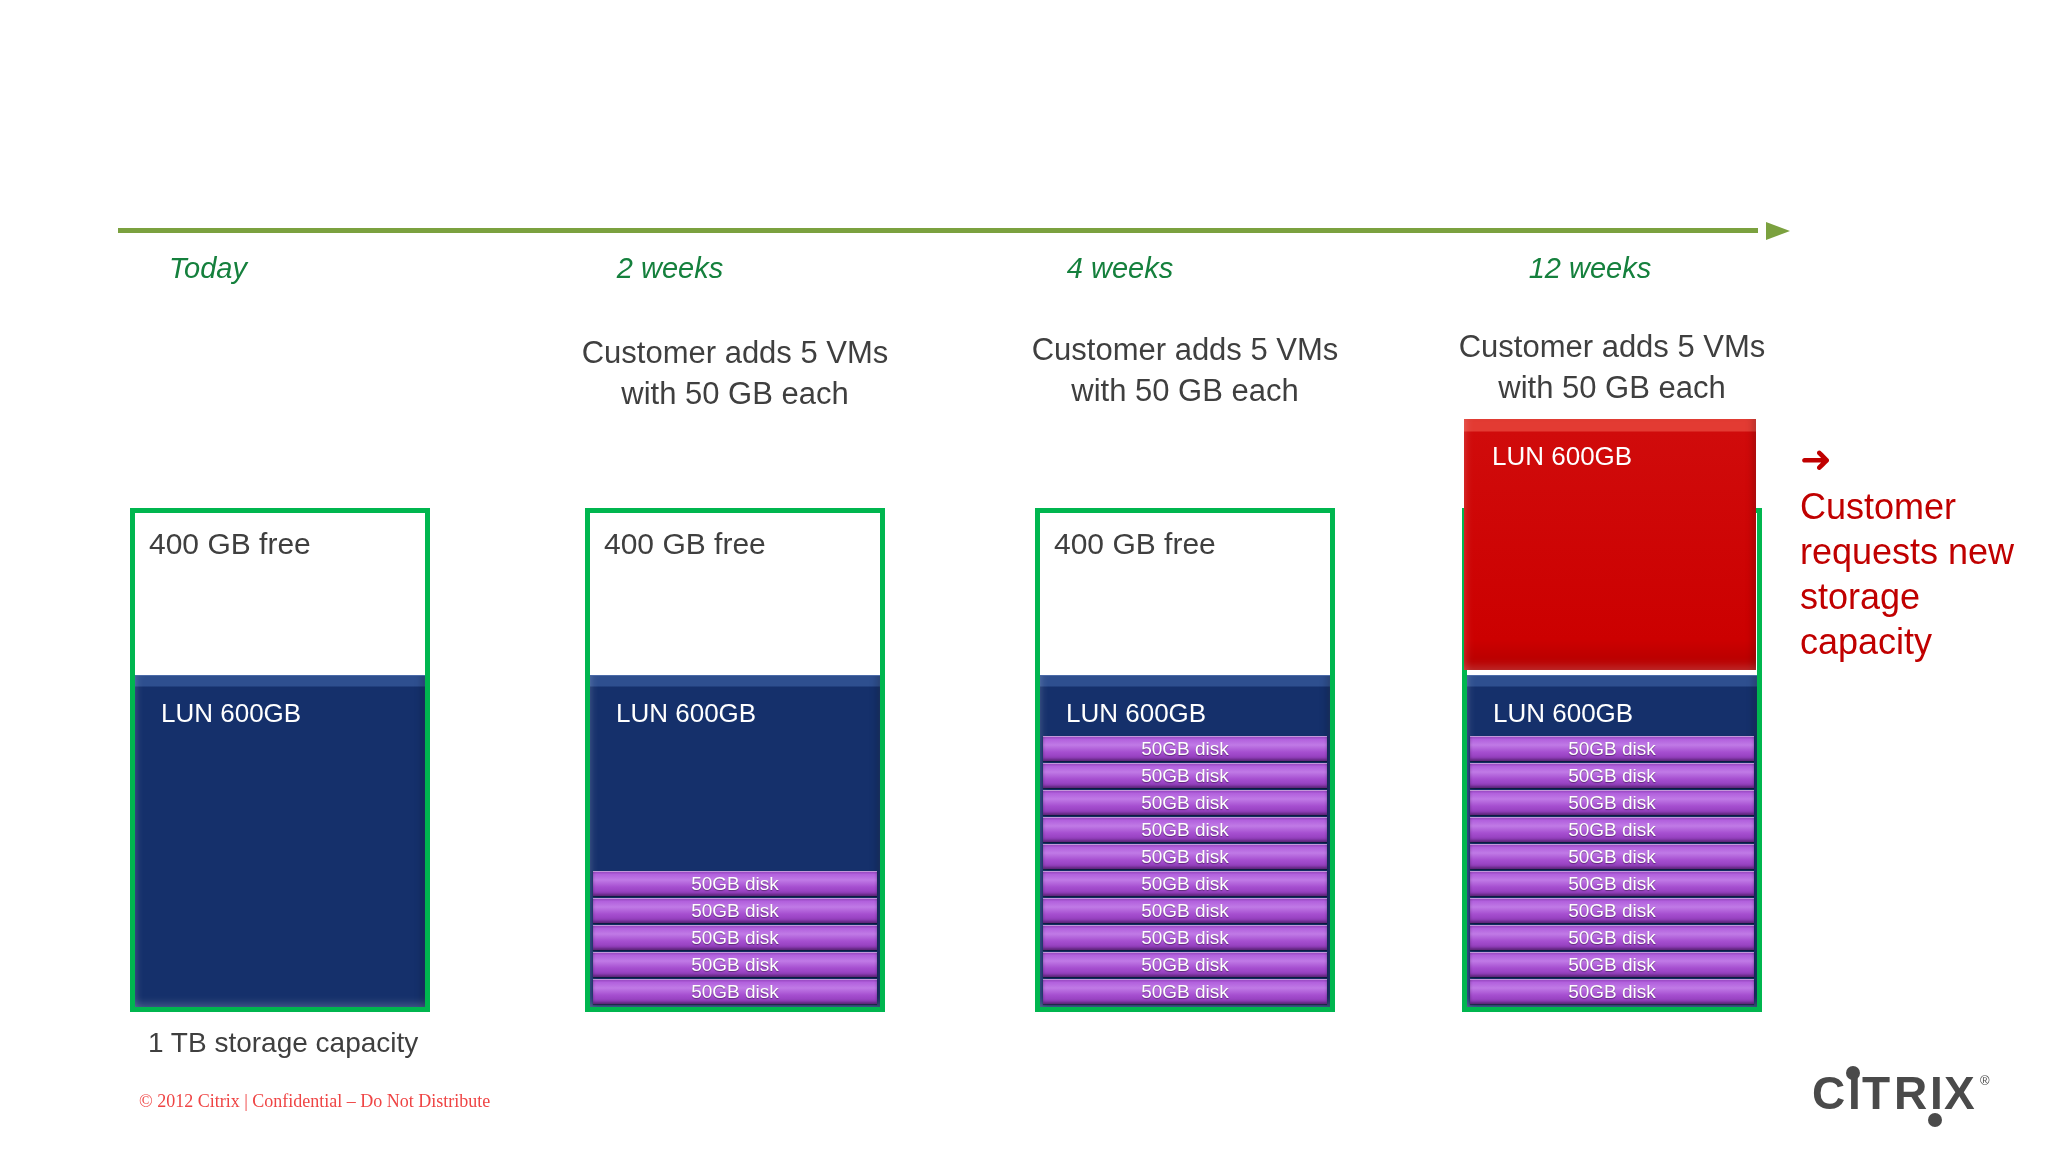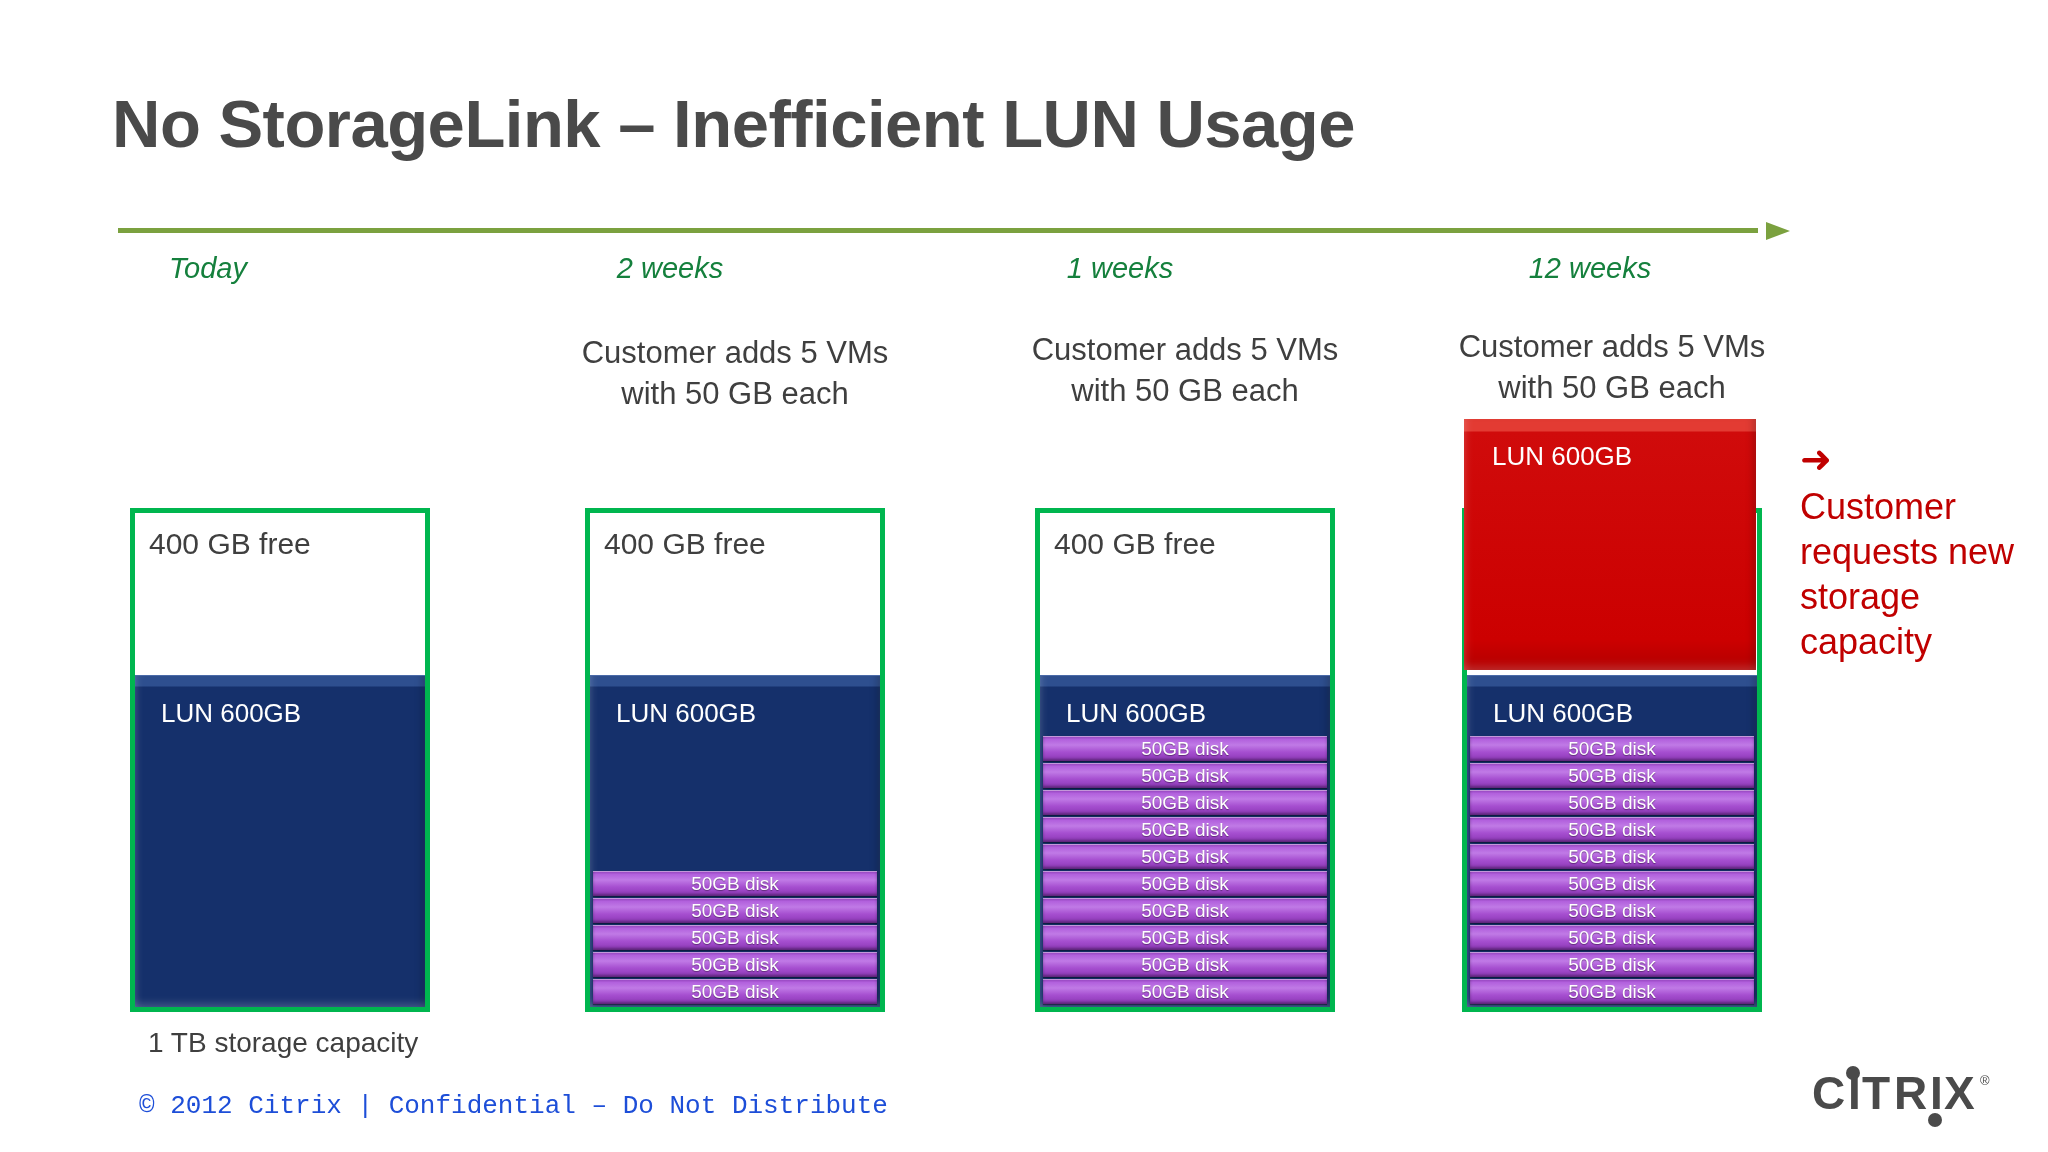--- a/index.html
+++ b/index.html
@@ -182,49 +182,48 @@
     left: 148px; top: 1027px;
     font-size: 28px;
     color: #3f3f3f;
     white-space: nowrap;
     font-family: "Liberation Sans", sans-serif;
     text-align: right;
   }
   #copyright {
     position: absolute;
     left: 139px; top: 1091px;
-    font-size: 26px;
-    color: #1d4ed8;
-    white-space: nowrap;
-    font-family: Liberation Mono, monospace;
+    font-size: 18px;
+    color: #ef4444;
+    white-space: nowrap;
+    font-family: Liberation Serif, serif;
   }
 
   
   #citrix-logo {
     position: absolute;
     left: 1812px; top: 1065px;
     width: 200px; height: 62px;
   }
   #citrix-logo svg { display: block; }
 </style>
 </head>
 <body>
 
 <div id="slide">
 
-  <div id="slide-title">No StorageLink – Inefficient LUN Usage</div>
 
   <div id="timeline">
     <div id="timeline-line"></div>
     <div id="timeline-arrowhead"></div>
   </div>
 
   <div class="week-label" style="left:118px; width:180px;">Today</div>
   <div class="week-label" style="left:580px; width:180px;">2 weeks</div>
-  <div class="week-label" style="left:1030px; width:180px;">1 weeks</div>
+  <div class="week-label" style="left:1030px; width:180px;">4 weeks</div>
   <div class="week-label" style="left:1490px; width:200px;">12 weeks</div>
 
   <div class="col-caption" style="left:555px; top:333px; width:360px;">Customer adds 5 VMs<br>with 50 GB each</div>
   <div class="col-caption" style="left:1005px; top:330px; width:360px;">Customer adds 5 VMs<br>with 50 GB each</div>
   <div class="col-caption" style="left:1432px; top:327px; width:360px;">Customer adds 5 VMs<br>with 50 GB each</div>
 
   <div class="storage-col" style="left:130px;">
     <div class="storage-frame">
       <div class="free-label">400 GB free</div>
     </div>

